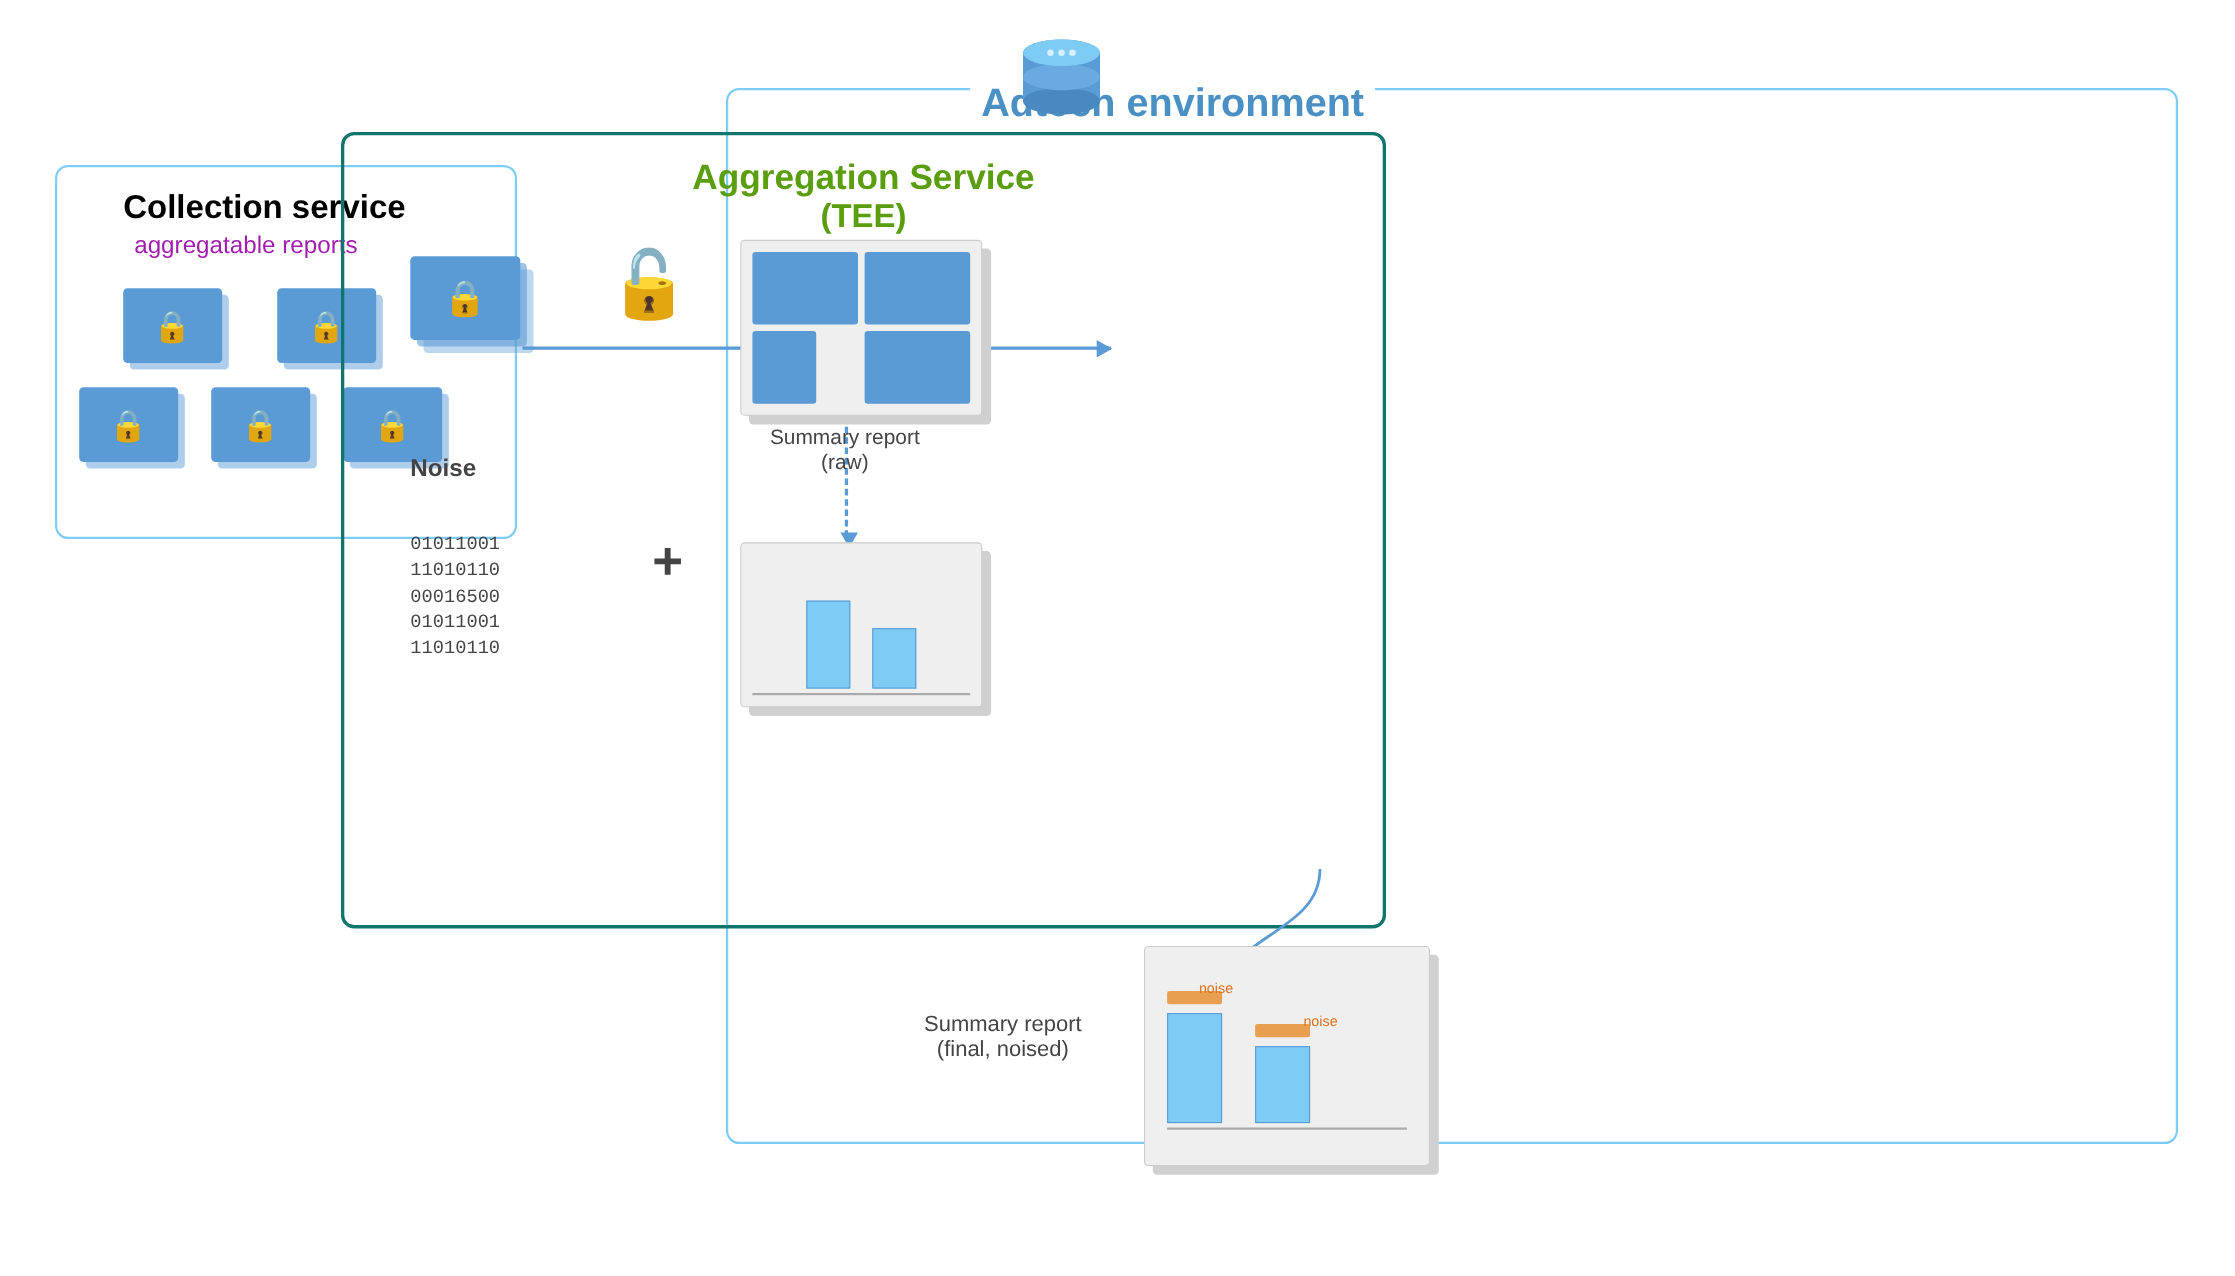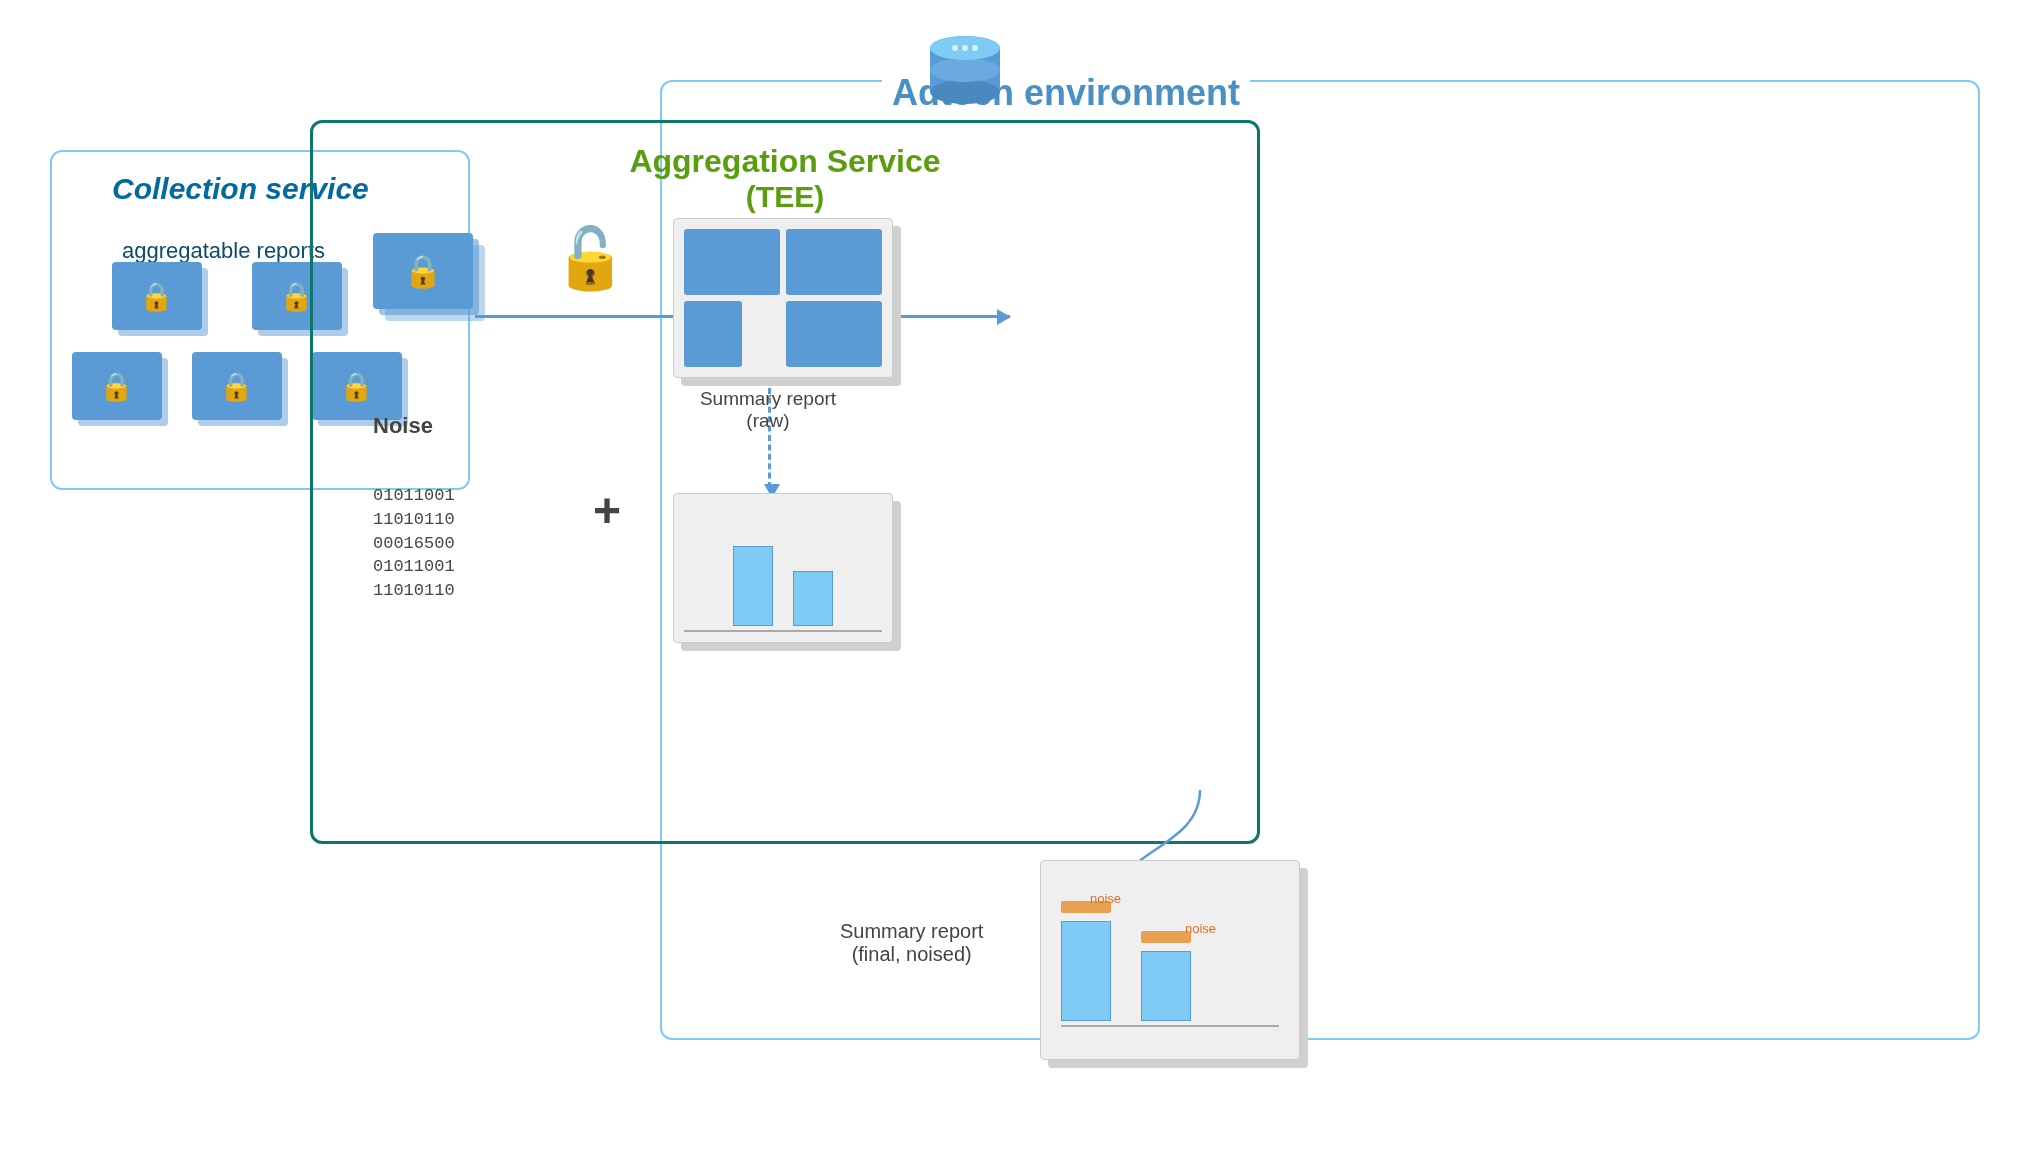--- a/index.html
+++ b/index.html
@@ -54,30 +54,29 @@
       border-radius: 12px;
       background: transparent;
     }
 
     .collection-label {
       position: absolute;
       top: 20px;
       left: 60px;
       font-size: 30px;
       font-weight: bold;
-      color: #0369a1;
-      font-style: italic;
+      color: #000000;
     }
 
     .aggregatable-reports-label {
       position: absolute;
-      top: 86px;
+      top: 58px;
       left: 70px;
       font-size: 22px;
-      color: #0c4a6e;
+      color: #a21caf;
     }
 
     
     .aggregation-box {
       position: absolute;
       top: 100px;
       left: 290px;
       width: 950px;
       height: 724px;
       border: 3px solid #0f766e;

